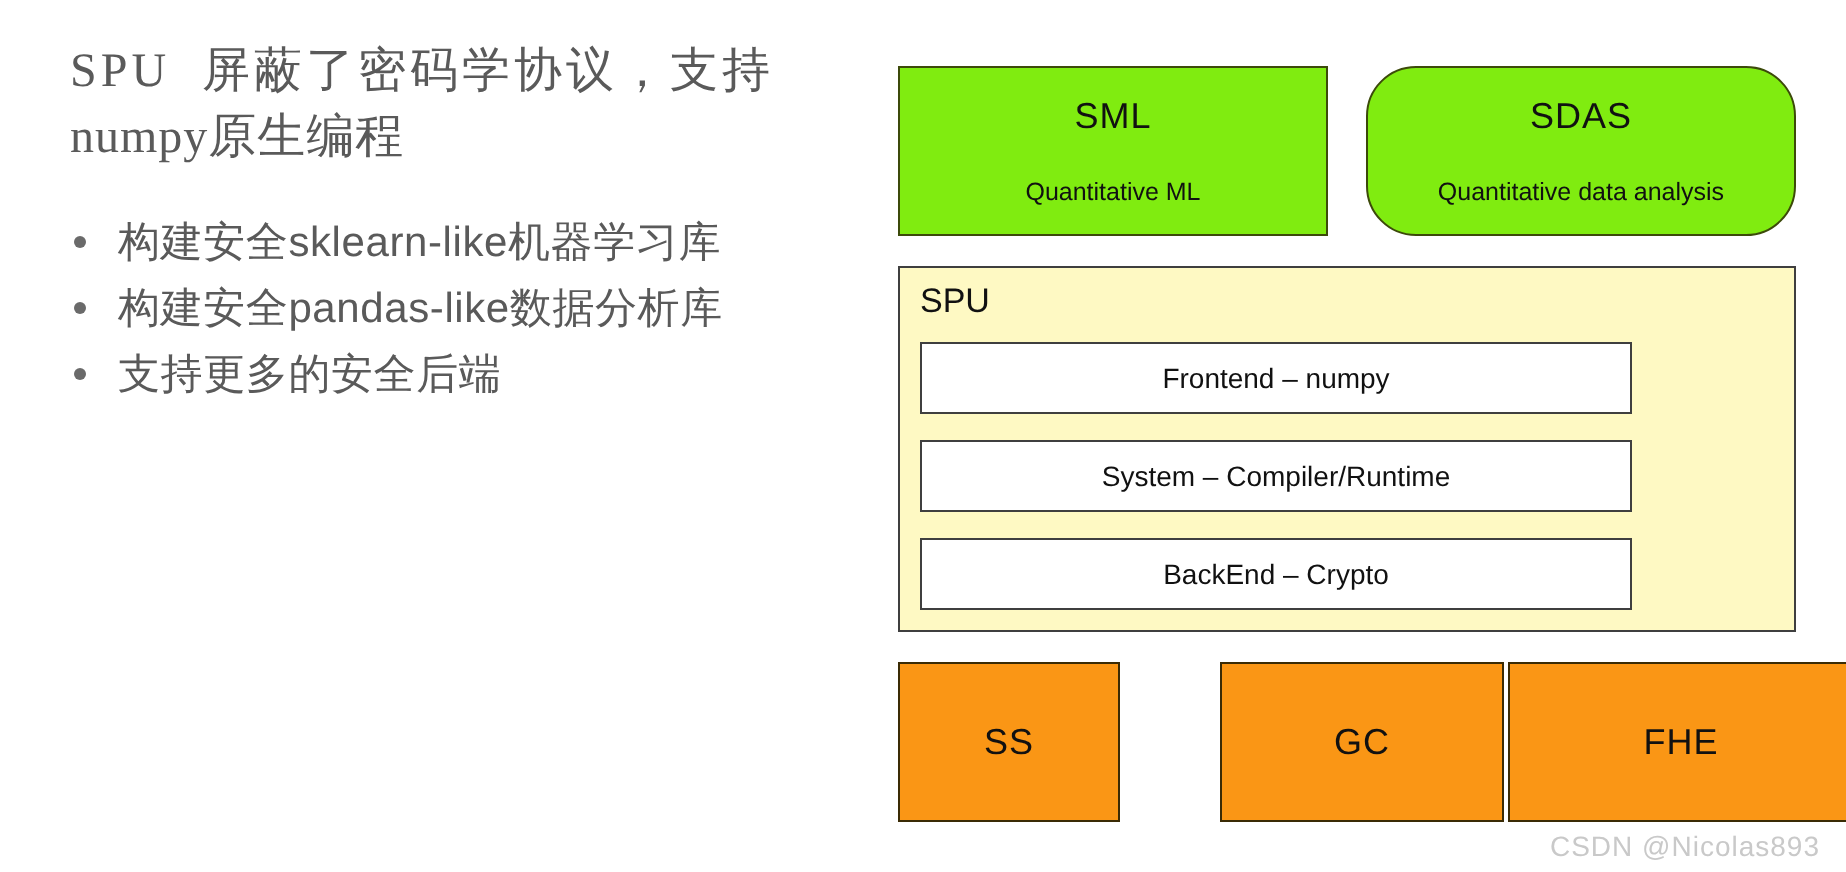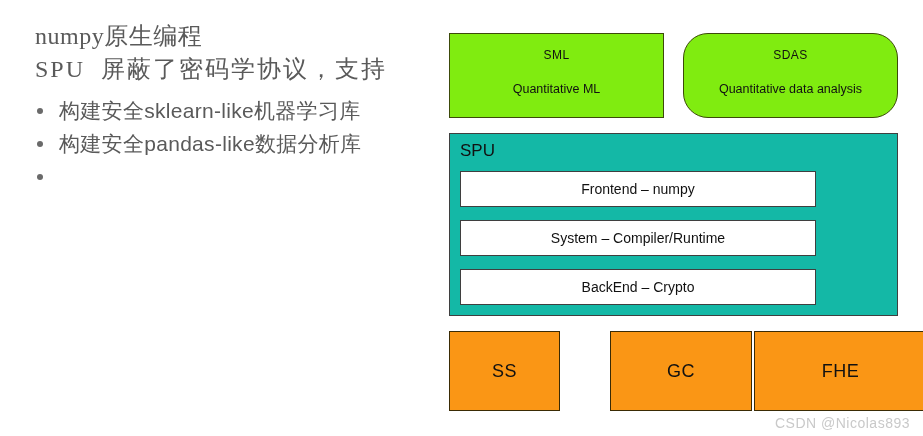--- a/index.html
+++ b/index.html
@@ -27,21 +27,21 @@
   .intro-line {
     font-family: "Liberation Serif", "DejaVu Serif", serif;
     font-size: 24px;
     line-height: 33px;
     white-space: pre-wrap;
     color: #5a5a5a;
   }
   .intro-line.l1 { letter-spacing: 2px; }
   .intro-line.l2 { letter-spacing: 0.5px; }
   #bullet-list {
-    margin-top: 8px;
+    margin-top: 18px;
   }
   .bullet-item {
     display: flex;
     align-items: center;
     height: 33px;
     font-family: "Liberation Sans", "DejaVu Sans", sans-serif;
     font-size: 21px;
     color: #5a5a5a;
     letter-spacing: 0.3px;
   }
@@ -58,34 +58,34 @@
   .green-box {
     background: #80ec10;
     border: 1.5px solid #3c4a0a;
     box-sizing: border-box;
     display: flex;
     flex-direction: column;
     align-items: center;
     color: #111111;
   }
   .green-title {
-    font-size: 12px;
+    font-size: 18px;
     margin-top: 14px;
     letter-spacing: 0.5px;
   }
   .green-subtitle {
     font-size: 12.5px;
     margin-top: 20px;
   }
   #spu-container {
     left: 449px;
     top: 133px;
     width: 449px;
     height: 183px;
-    background: #14b8a6;
+    background: #fef9c3;
     border: 1.5px solid #3f3f3f;
     box-sizing: border-box;
   }
   #spu-label {
     position: absolute;
     left: 10px;
     top: 7px;
     font-size: 17px;
     color: #111111;
   }
@@ -125,34 +125,35 @@
     color: #c9c9c9;
     letter-spacing: 0.5px;
   }
 </style>
 </head>
 <body>
 
 <div id="canvas">
 
   <div id="left-panel" class="abs">
+    <div class="intro-line l1">SPU  屏蔽了密码学协议，支持</div>
     <div class="intro-line l2">numpy原生编程</div>
-    <div class="intro-line l1">SPU  屏蔽了密码学协议，支持</div>
 
     <div id="bullet-list">
       <div class="bullet-item">
         <span class="bullet-dot"></span>
         <span>构建安全sklearn-like机器学习库</span>
       </div>
       <div class="bullet-item">
         <span class="bullet-dot"></span>
         <span>构建安全pandas-like数据分析库</span>
       </div>
       <div class="bullet-item">
         <span class="bullet-dot"></span>
+        <span>支持更多的安全后端</span>
       </div>
     </div>
   </div>
 
   <div class="abs green-box" style="left:449px; top:33px; width:215px; height:85px;">
     <div class="green-title">SML</div>
     <div class="green-subtitle">Quantitative ML</div>
   </div>
 
   <div class="abs green-box" style="left:683px; top:33px; width:215px; height:85px;border-radius:25px;">

